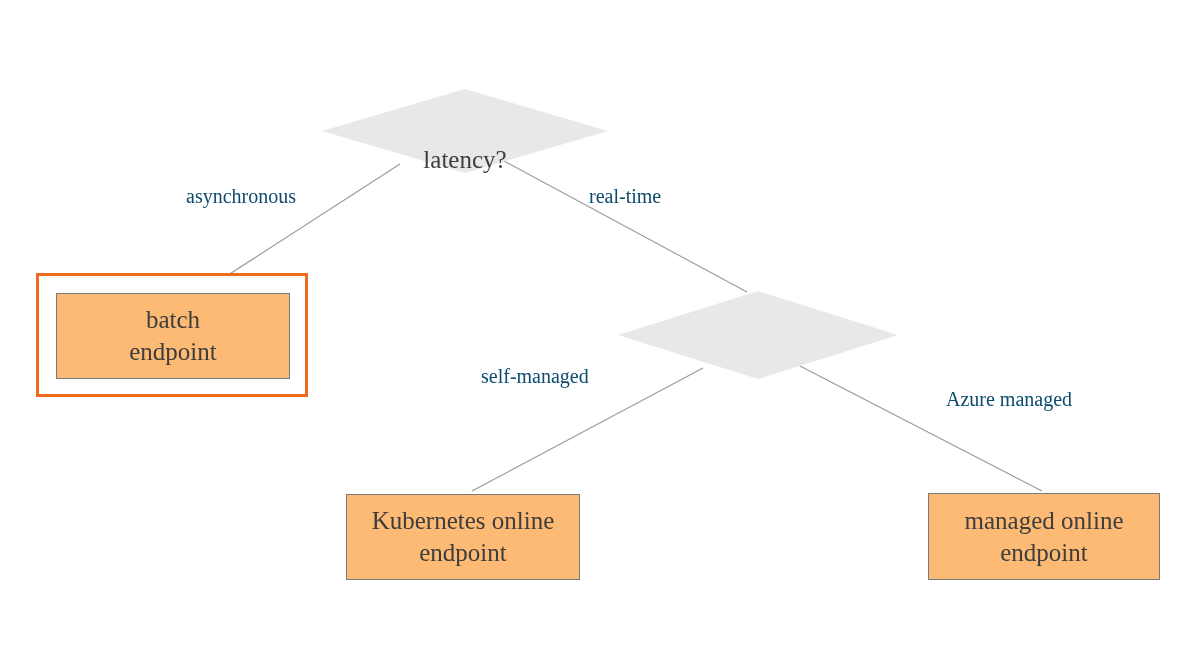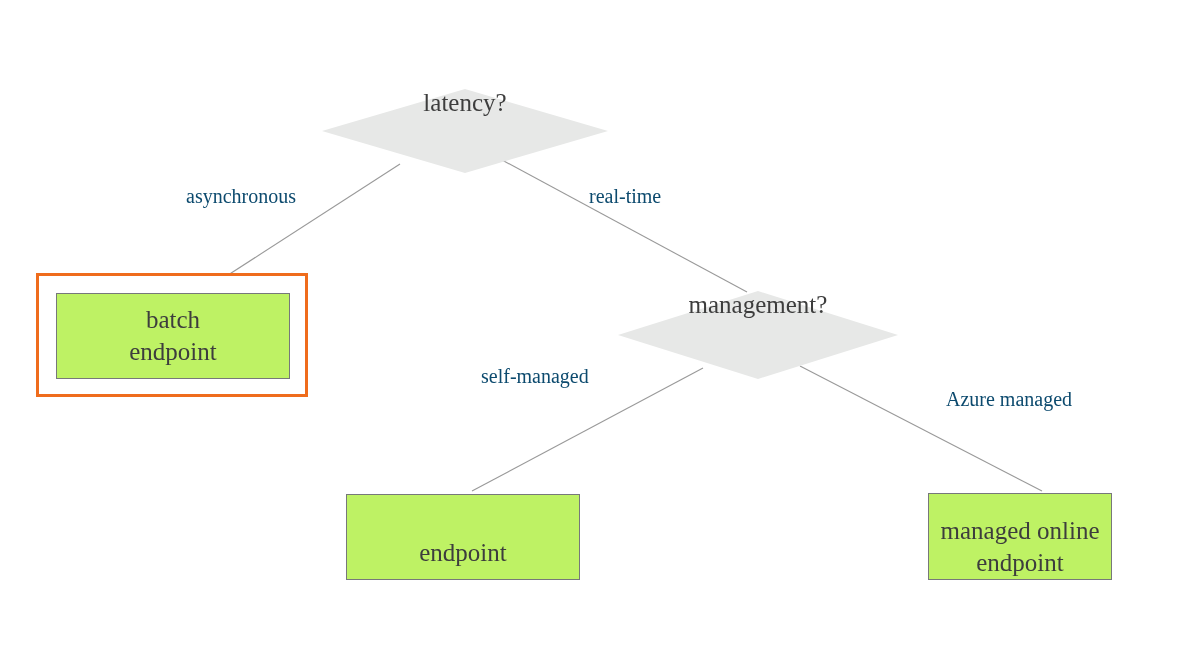--- a/index.html
+++ b/index.html
@@ -25,21 +25,21 @@
     top: 0;
     width: 1200px;
     height: 670px;
     pointer-events: none;
   }
 
   
   .decision-node {
     position: absolute;
     display: flex;
-    align-items: flex-start;
+    align-items: flex-end;
     justify-content: center;
   }
   .decision-shape {
     position: absolute;
     left: 0;
     top: 0;
     width: 100%;
     height: 100%;
     background: #e7e8e7;
     clip-path: polygon(50% 0%, 100% 50%, 50% 100%, 0% 50%);
@@ -51,21 +51,21 @@
     font-size: 25px;
     line-height: 1.1;
     white-space: nowrap;
   }
 
   
   .terminal-node {
     position: absolute;
     box-sizing: border-box;
     border: 1px solid #77787a;
-    background: #bef264;
+    background: #fdba74;
     display: flex;
     align-items: center;
     justify-content: center;
     text-align: center;
   }
   .terminal-label {
     color: #3d3d3d;
     font-size: 25px;
     line-height: 1.28;
   }
@@ -102,40 +102,39 @@
     <line x1="800" y1="366" x2="1042" y2="491" stroke="#999999" stroke-width="1.1"></line>
   </svg>
 
   <div class="decision-node" style="left:322px; top:89px; width:286px; height:84px;">
     <div class="decision-shape"></div>
     <div class="decision-label">latency?</div>
   </div>
 
   <div class="decision-node" style="left:618px; top:291px; width:280px; height:88px;">
     <div class="decision-shape"></div>
-    <div class="decision-label">management?</div>
   </div>
 
   <div class="highlight-frame" style="left:36px; top:273px; width:272px; height:124px;">
     <div class="terminal-node" style="left:17px; top:17px; width:234px; height:86px; position:absolute;">
       <div class="terminal-label">
         <span>batch</span><br>
         <span>endpoint</span>
       </div>
     </div>
   </div>
 
   <div class="terminal-node" style="left:346px; top:494px; width:234px; height:86px;">
     <div class="terminal-label">
-      <br>
+      <span>Kubernetes online</span><br>
       <span>endpoint</span>
     </div>
   </div>
 
-  <div class="terminal-node" style="left:928px; top:493px; width:184px; height:87px;align-items:flex-end;">
+  <div class="terminal-node" style="left:928px; top:493px; width:232px; height:87px;">
     <div class="terminal-label">
       <span>managed online</span><br>
       <span>endpoint</span>
     </div>
   </div>
 
   <div class="edge-label" style="left:186px; top:186px;">asynchronous</div>
 
   <div class="edge-label" style="left:589px; top:186px;text-align:center;">real-time</div>
 

